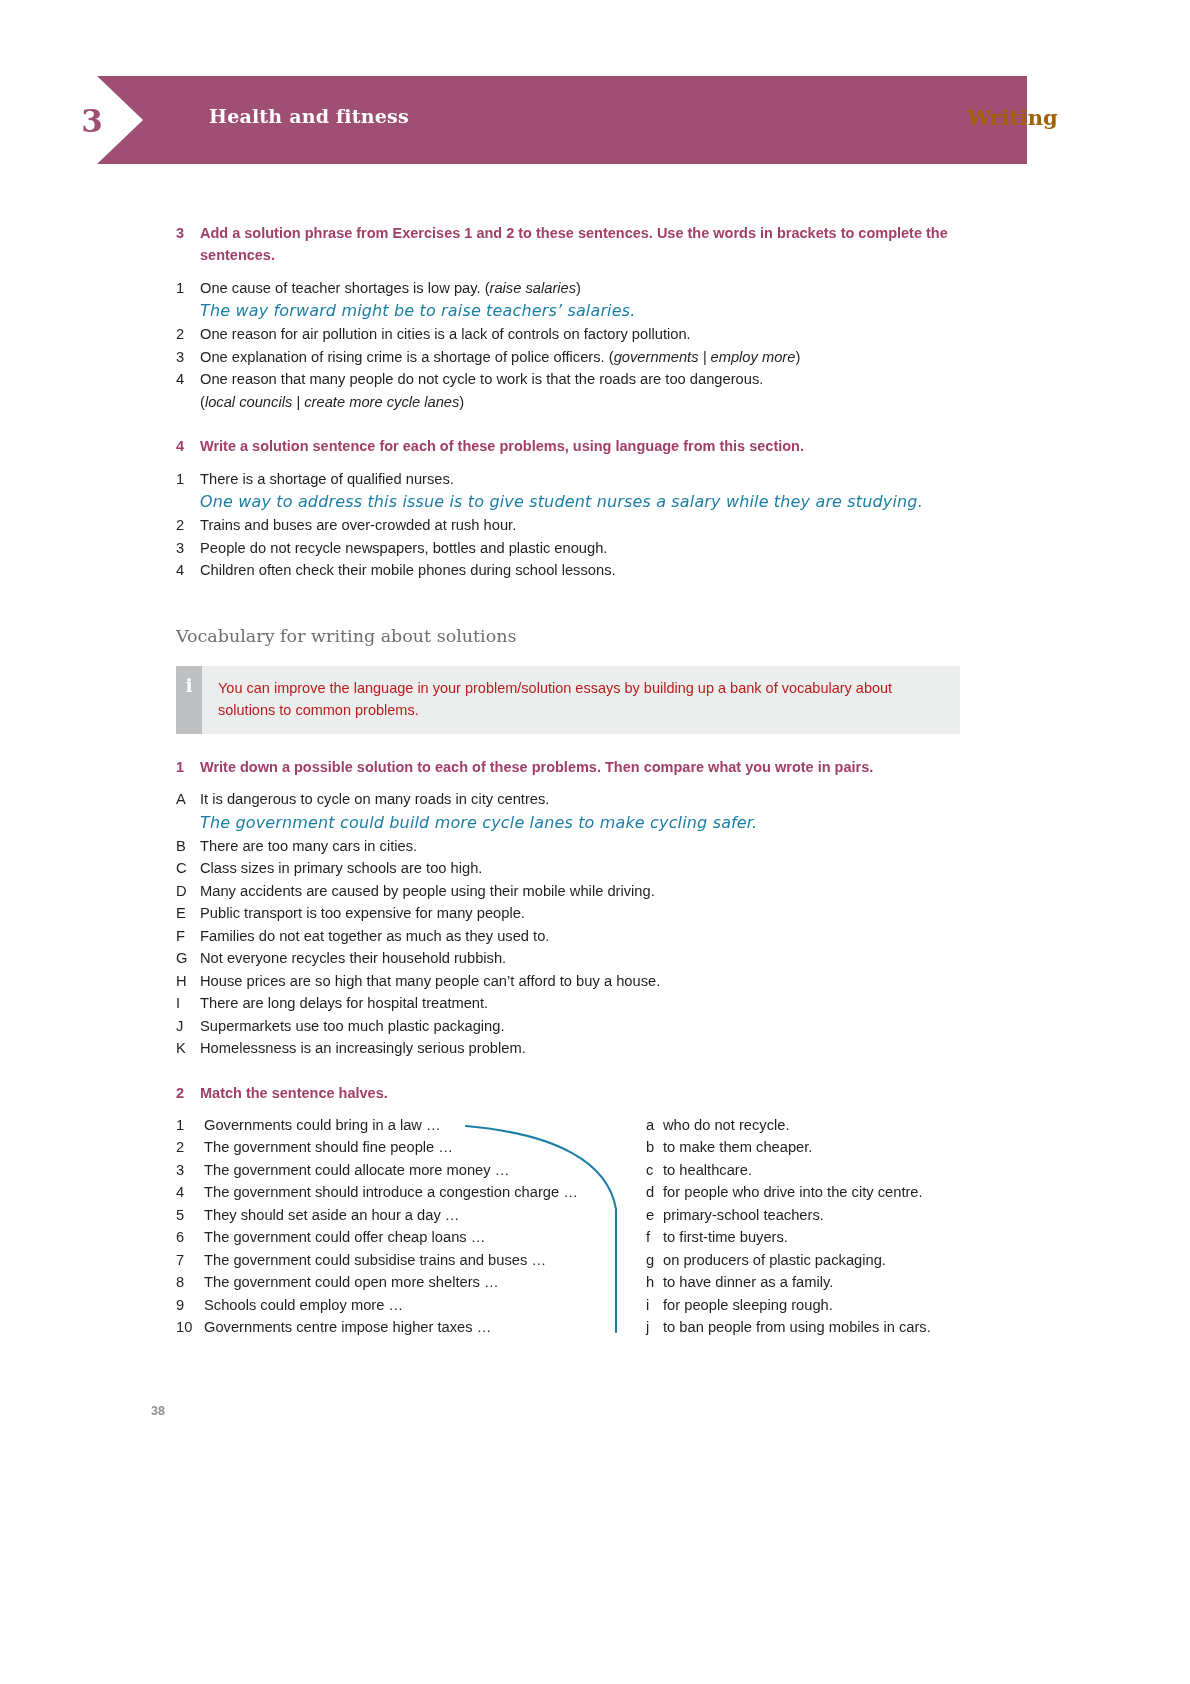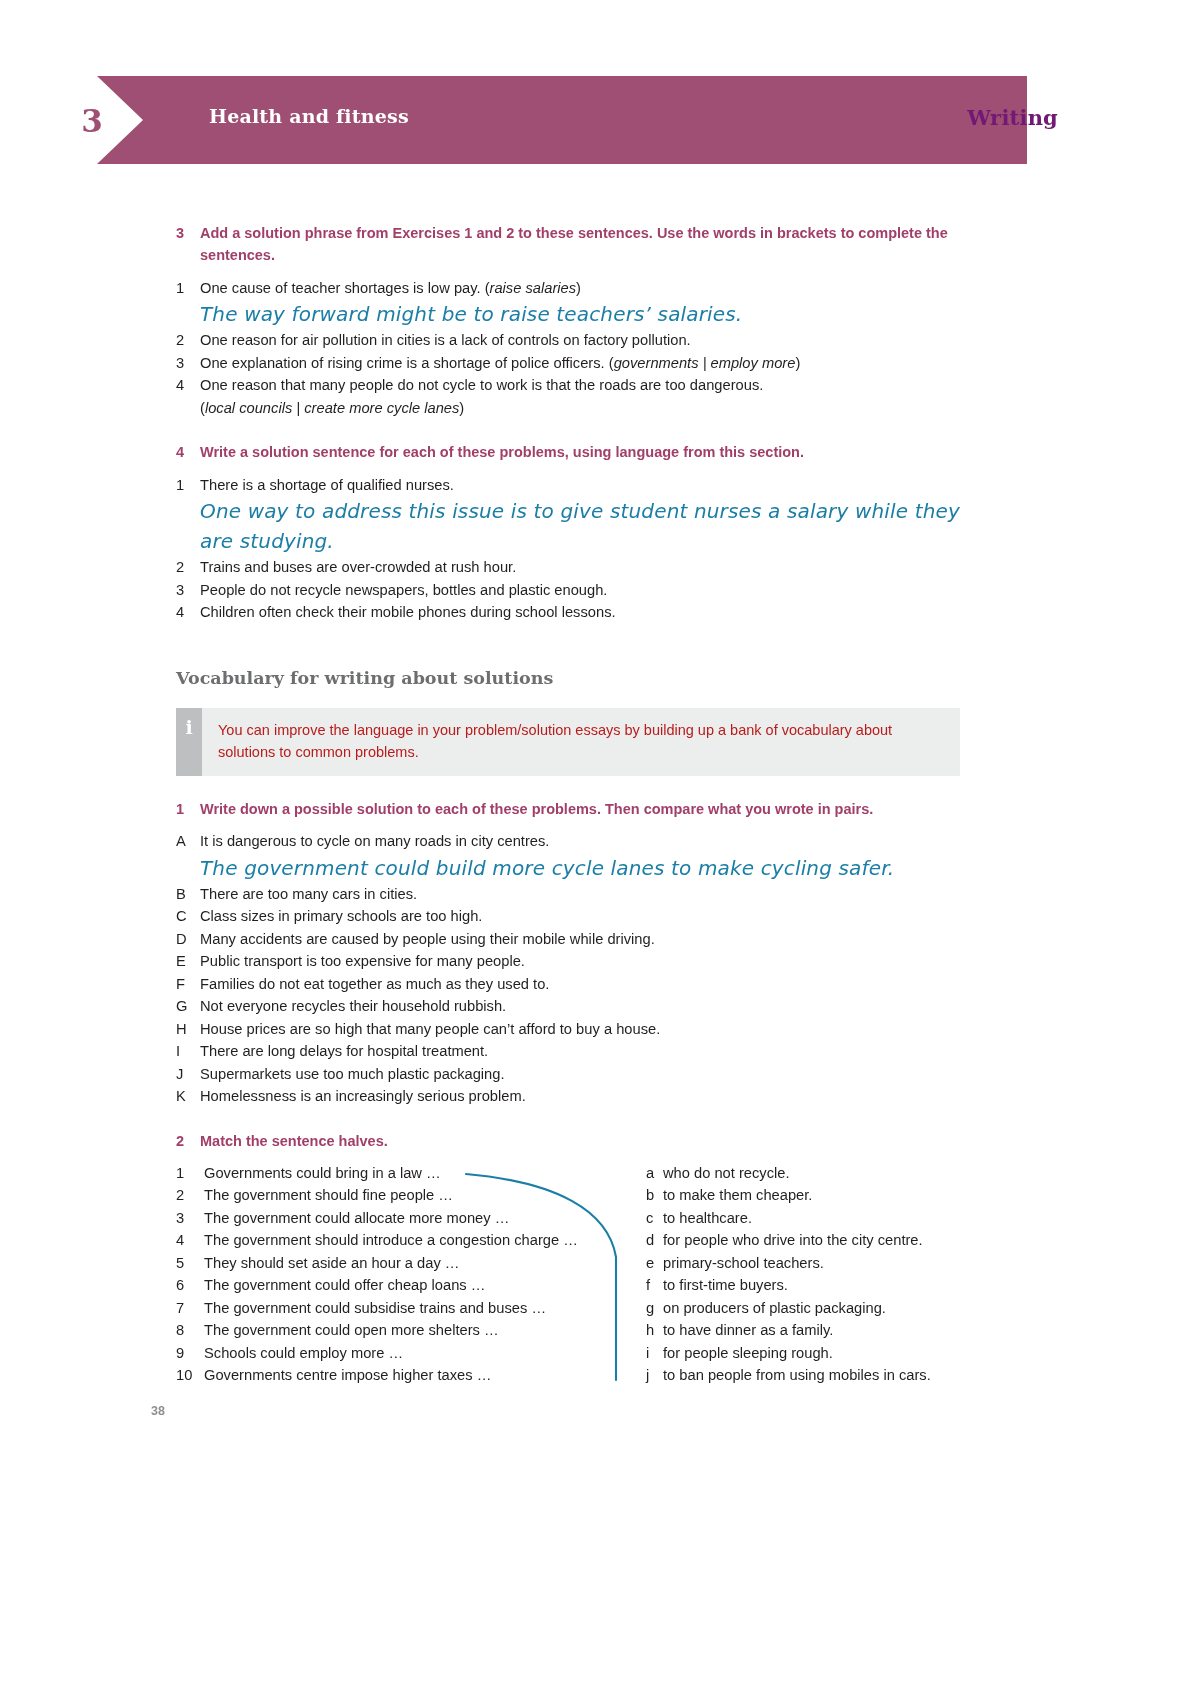--- a/index.html
+++ b/index.html
@@ -63,21 +63,21 @@
     letter-spacing: 0.2px;
     margin-left: 25px;
   }
   .header-skill {
     position: absolute;
     right: 132px;
     top: 105px;
     font-family: "DejaVu Serif", serif;
     font-weight: bold;
     font-size: 21px;
-    color: #701a75;
+    color: #a16207;
     letter-spacing: 0.2px;
   }
 
   
   .content {
     position: absolute;
     left: 176px;
     top: 200px;
     width: 800px;
   }
@@ -111,29 +111,29 @@
     width: 24px;
     flex: none;
   }
   .q-row .body { flex: 1; }
   .q-row .body i { font-style: italic; }
 
   .handwritten {
     font-family: "DejaVu Sans", sans-serif;
     font-style: italic;
     color: #1b7ea6;
-    font-size: 20px;
+    font-size: 16px;
     line-height: 1.5;
     letter-spacing: 0.15px;
     padding-left: 0;
   }
 
   .section-heading {
     font-family: "DejaVu Serif", serif;
-    font-weight: bold;
+    font-weight: normal;
     font-size: 17.5px;
     color: #6d6e70;
     margin-top: 44px;
     margin-bottom: 20px;
   }
 
   
   .infobox {
     display: flex;
     background: #eceded;

